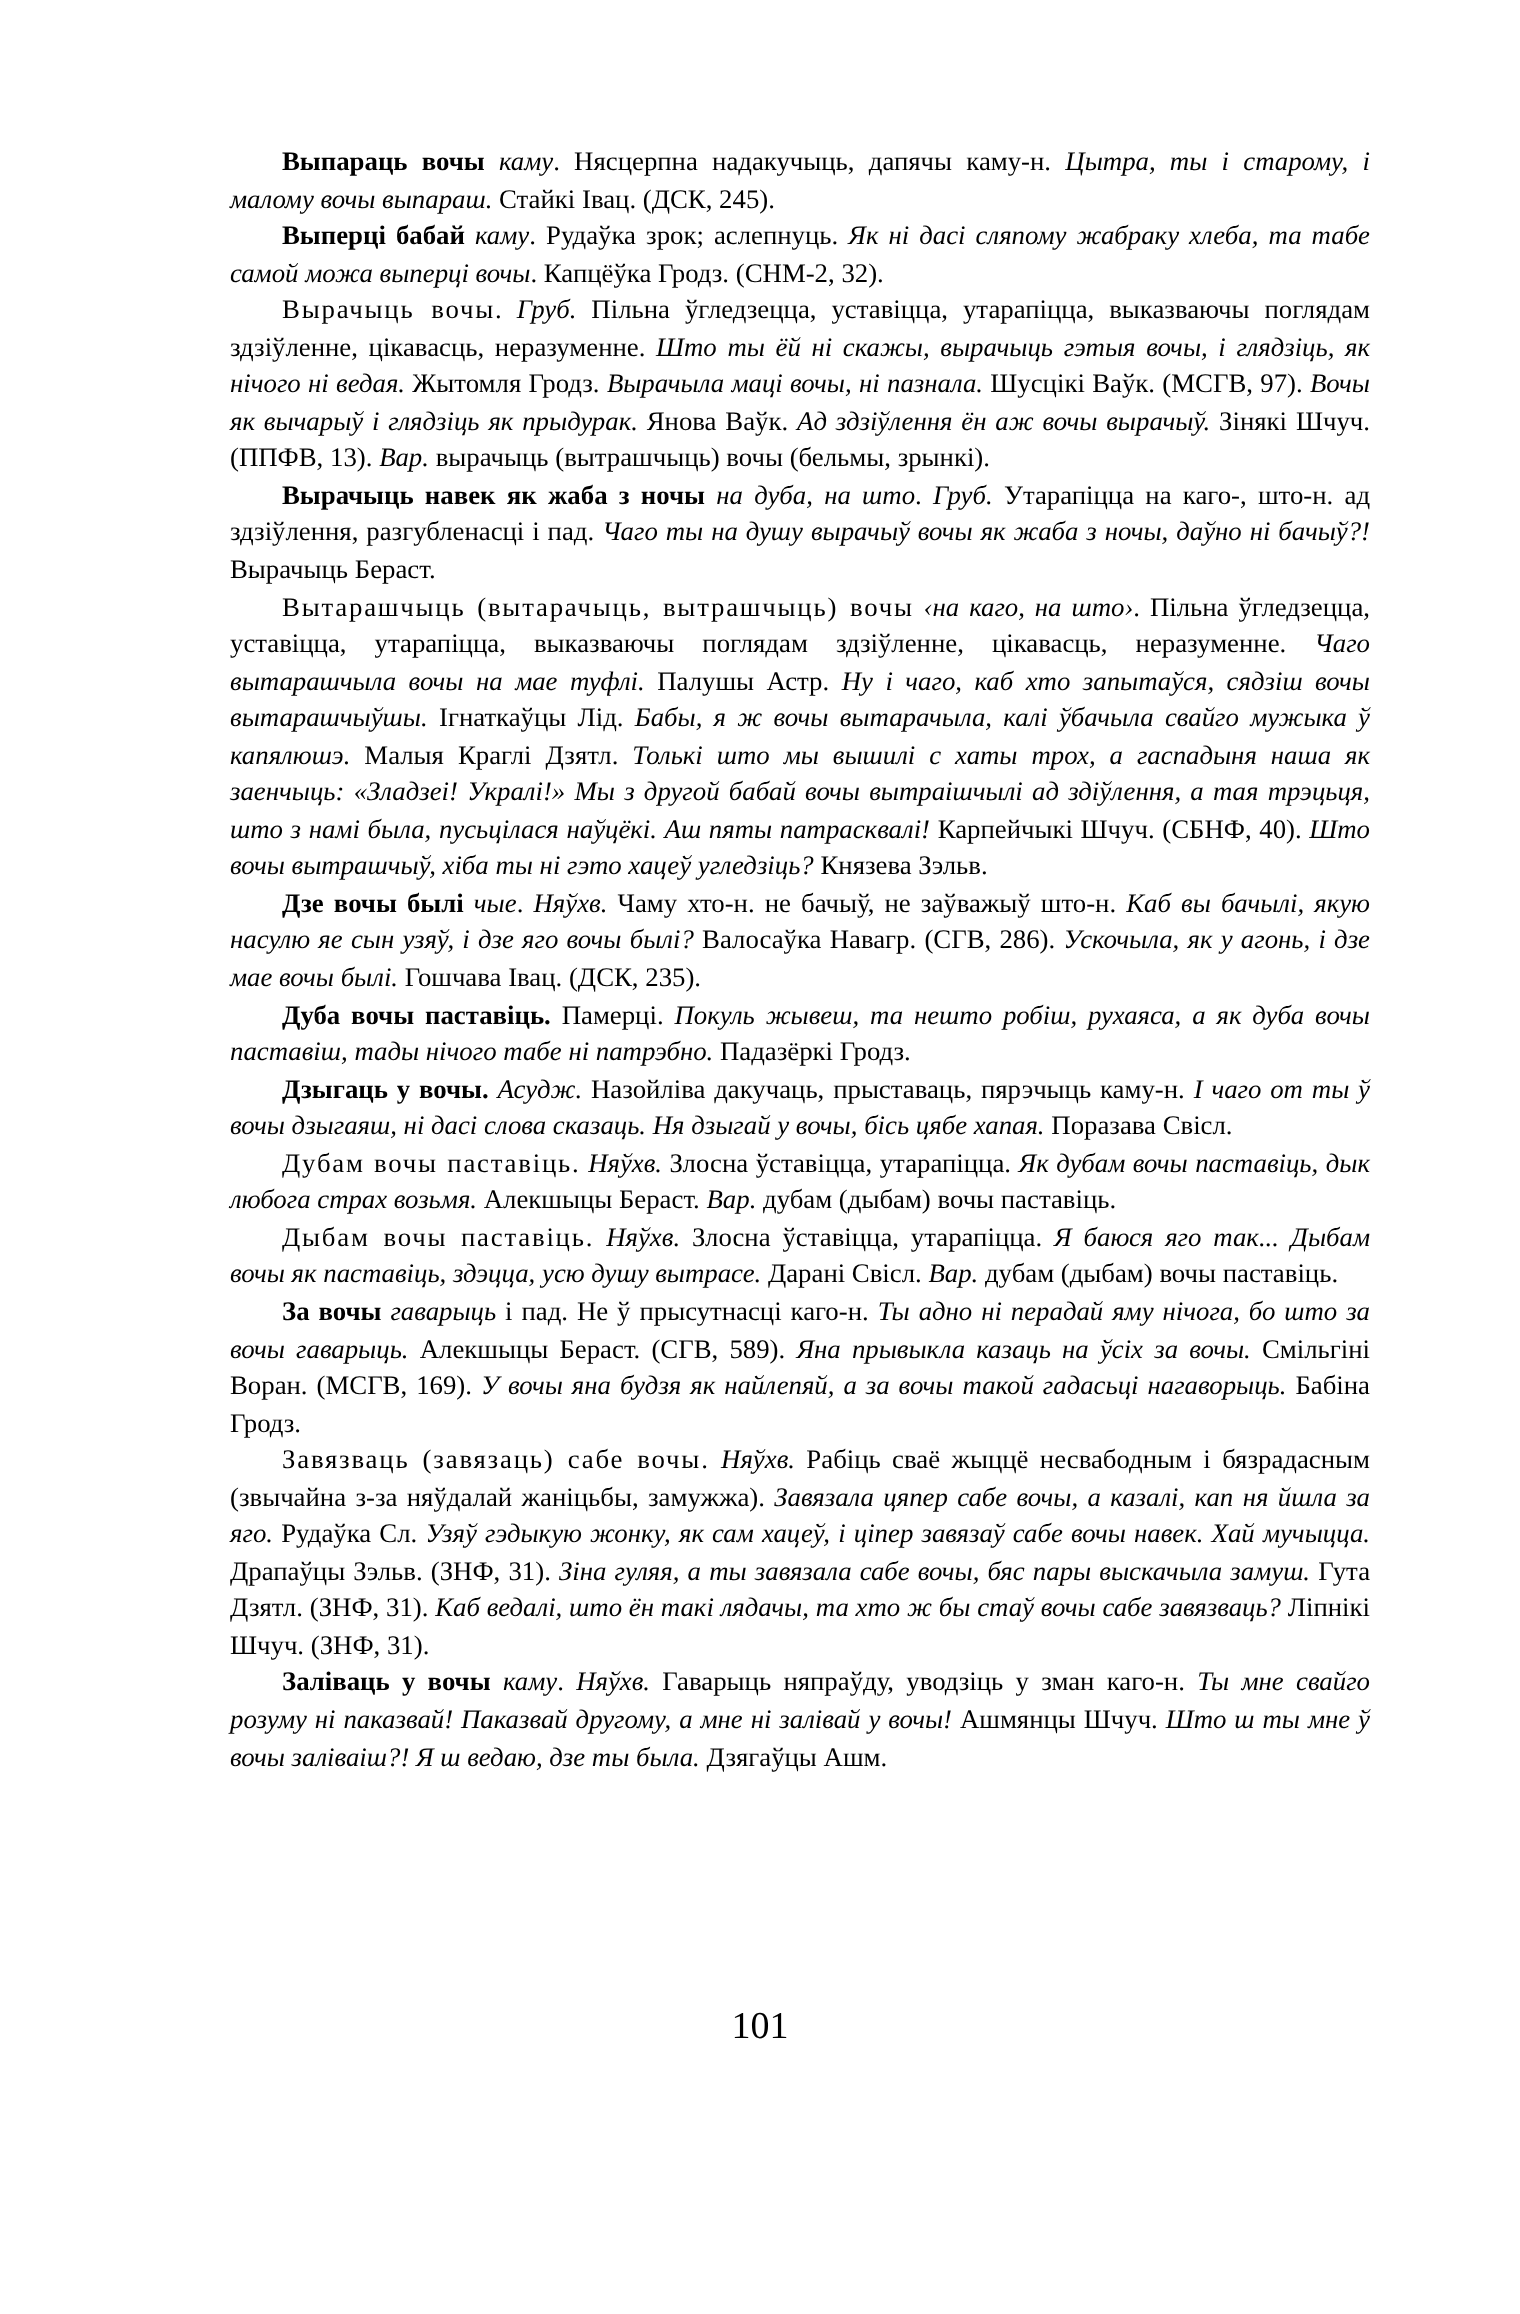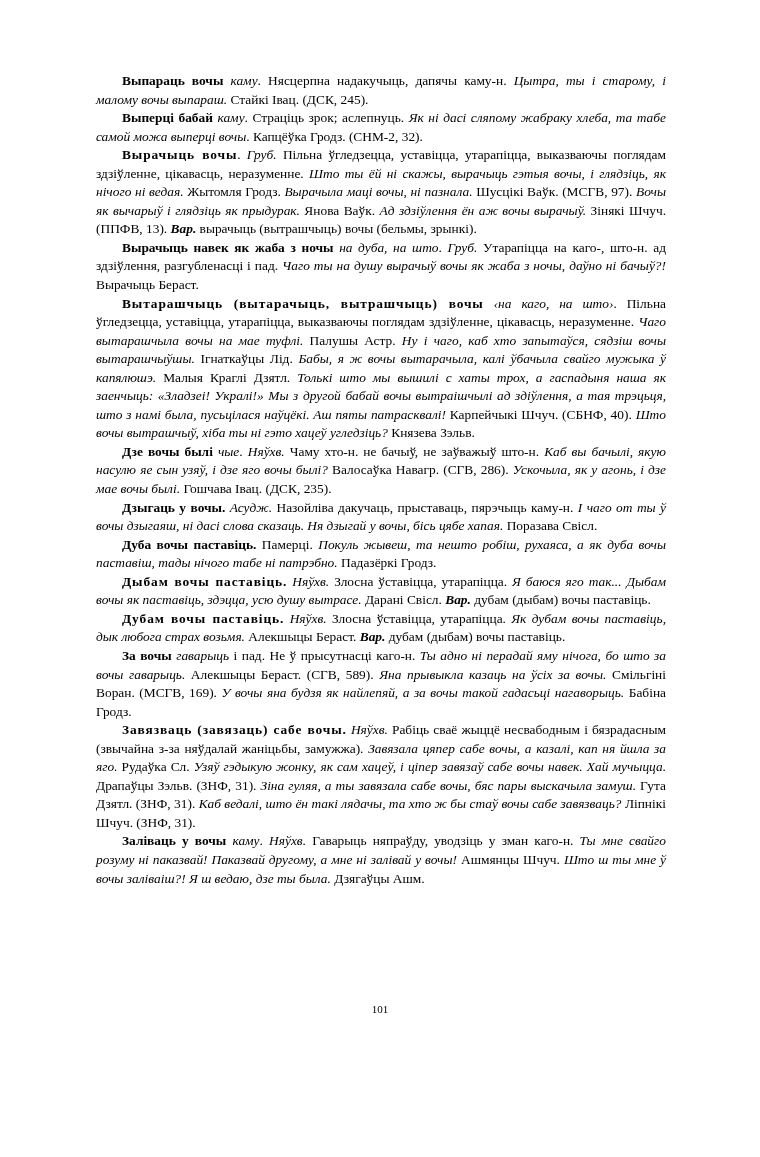--- a/index.html
+++ b/index.html
@@ -20,64 +20,65 @@
     box-sizing: border-box;
     padding: 72px 94px 0 96px;
   }
   .body-text {
     width: 570px;
     font-size: 13.4px;
     line-height: 18.55px;
     text-align: justify;
     text-justify: inter-word;
     hyphens: none;
+    margin-left: 19px;
   }
   .entry {
     margin: 0;
     padding: 0;
     text-indent: 26px;
     text-align: justify;
   }
   .hw {
     font-weight: bold;
   }
   .hw-sp {
-    font-weight: bold;
+    font-weight: normal;
     letter-spacing: 0.9px;
   }
   .it {
     font-style: italic;
   }
   .bi {
-    font-weight: bold;
+    font-weight: normal;
     font-style: italic;
   }
   .pagenum {
     position: absolute;
     left: 0;
     right: 0;
     top: 1003px;
     text-align: center;
-    font-size: 11px;
+    font-size: 19px;
     font-family: "Liberation Serif", "DejaVu Serif", serif;
   }
 </style>
 </head>
 <body>
 
 <div class="page">
   <div class="body-text" id="entries-container">
       <p class="entry"><span class="hw">Выпараць вочы</span><span class="it"> каму</span><span>. Нясцерпна надакучыць, дапячы каму-н. </span><span class="it">Цытра, ты і старому, і малому вочы выпараш.</span><span> Стайкі Івац. (ДСК, 245).</span></p>
-      <p class="entry"><span class="hw">Выперці бабай</span><span class="it"> каму</span><span>. Страціць зрок; аслепнуць. </span><span class="it">Як ні дасі сляпому жабраку хлеба, та табе самой можа выперці вочы</span><span>. Капцёўка Гродз. (СНМ-2, 32).</span></p>
+      <p class="entry"><span class="hw">Выперці бабай</span><span class="it"> каму</span><span>. Рудаўка зрок; аслепнуць. </span><span class="it">Як ні дасі сляпому жабраку хлеба, та табе самой можа выперці вочы</span><span>. Капцёўка Гродз. (СНМ-2, 32).</span></p>
       <p class="entry"><span class="hw-sp">Вырачыць вочы</span><span>. </span><span class="it">Груб.</span><span> Пільна ўгледзецца, уставіцца, утарапіцца, выказваючы поглядам здзіўленне, цікавасць, неразуменне. </span><span class="it">Што ты ёй ні скажы, вырачыць гэтыя вочы, і глядзіць, як  нічого ні ведая.</span><span> Жытомля Гродз. </span><span class="it">Вырачыла маці вочы, ні пазнала.</span><span> Шусцікі Ваўк. (МСГВ, 97). </span><span class="it">Вочы як вычарыў і глядзіць як прыдурак.</span><span> Янова Ваўк. </span><span class="it">Ад здзіўлення ён аж вочы вырачыў.</span><span> Зінякі Шчуч. (ППФВ, 13). </span><span class="bi">Вар.</span><span> вырачыць (вытрашчыць) вочы (бельмы, зрынкі).</span></p>
       <p class="entry"><span class="hw">Вырачыць навек як жаба з ночы</span><span class="it"> на дуба, на што</span><span>. </span><span class="it">Груб.</span><span> Утарапіцца на каго-, што-н. ад здзіўлення, разгубленасці і пад. </span><span class="it">Чаго ты на душу вырачыў вочы як жаба з ночы, даўно ні бачыў?!</span><span> Вырачыць Бераст.</span></p>
       <p class="entry"><span class="hw-sp">Вытарашчыць (вытарачыць, вытрашчыць) вочы</span><span class="it"> ‹на каго, на што›</span><span>. Пільна ўгледзецца, уставіцца, утарапіцца, выказваючы поглядам здзіўленне, цікавасць, неразуменне. </span><span class="it">Чаго вытарашчыла вочы на мае туфлі.</span><span> Палушы Астр. </span><span class="it">Ну і чаго, каб хто запытаўся, сядзіш вочы вытарашчыўшы.</span><span> Ігнаткаўцы Лід. </span><span class="it">Бабы, я ж вочы вытарачыла, калі ўбачыла свайго мужыка ў капялюшэ.</span><span> Малыя Краглі Дзятл. </span><span class="it">Толькі што мы вышилі с хаты трох, а гаспадыня наша як заенчыць: «Зладзеі! Укралі!» Мы з другой бабай вочы вытраішчылі ад здіўлення, а тая трэцьця, што з намі была, пусьцілася наўцёкі. Аш пяты патрасквалі!</span><span> Карпейчыкі Шчуч. (СБНФ, 40). </span><span class="it">Што вочы вытрашчыў, хіба ты ні гэто хацеў угледзіць?</span><span> Князева Зэльв.</span></p>
       <p class="entry"><span class="hw">Дзе вочы былі</span><span class="it"> чые</span><span>. </span><span class="it">Няўхв.</span><span> Чаму хто-н. не бачыў, не заўважыў што-н. </span><span class="it">Каб вы бачылі, якую насулю яе сын узяў, і дзе яго вочы былі?</span><span> Валосаўка Навагр. (СГВ, 286). </span><span class="it">Ускочыла, як у агонь, і дзе мае вочы былі.</span><span> Гошчава Івац. (ДСК, 235).</span></p>
+      <p class="entry"><span class="hw">Дуба вочы паставіць.</span><span> Памерці. </span><span class="it">Покуль жывеш, та нешто робіш, рухаяса, а як дуба вочы паставіш, тады нічого табе ні патрэбно.</span><span> Падазёркі Гродз.</span></p>
       <p class="entry"><span class="hw">Дзыгаць у вочы.</span><span> </span><span class="it">Асудж.</span><span> Назойліва дакучаць, прыставаць, пярэчыць каму-н. </span><span class="it">І чаго от ты ў вочы дзыгаяш, ні дасі слова сказаць. Ня дзыгай у вочы, бісь цябе хапая.</span><span> Поразава Свісл.</span></p>
-      <p class="entry"><span class="hw">Дуба вочы паставіць.</span><span> Памерці. </span><span class="it">Покуль жывеш, та нешто робіш, рухаяса, а як дуба вочы паставіш, тады нічого табе ні патрэбно.</span><span> Падазёркі Гродз.</span></p>
+      <p class="entry"><span class="hw-sp">Дубам вочы паставіць.</span><span> </span><span class="it">Няўхв.</span><span> Злосна ўставіцца, утарапіцца. </span><span class="it">Як дубам вочы паставіць, дык любога страх возьмя.</span><span> Алекшыцы Бераст. </span><span class="bi">Вар.</span><span> дубам (дыбам) вочы паставіць.</span></p>
       <p class="entry"><span class="hw-sp">Дыбам вочы паставіць.</span><span> </span><span class="it">Няўхв.</span><span> Злосна ўставіцца, утарапіцца. </span><span class="it">Я баюся яго так... Дыбам вочы як паставіць, здэцца, усю душу вытрасе.</span><span> Дарані Свісл. </span><span class="bi">Вар.</span><span> дубам (дыбам) вочы паставіць.</span></p>
-      <p class="entry"><span class="hw-sp">Дубам вочы паставіць.</span><span> </span><span class="it">Няўхв.</span><span> Злосна ўставіцца, утарапіцца. </span><span class="it">Як дубам вочы паставіць, дык любога страх возьмя.</span><span> Алекшыцы Бераст. </span><span class="bi">Вар.</span><span> дубам (дыбам) вочы паставіць.</span></p>
       <p class="entry"><span class="hw">За вочы</span><span class="it"> гаварыць</span><span> і пад. Не ў прысутнасці каго-н. </span><span class="it">Ты адно ні перадай яму нічога, бо што за вочы гаварыць.</span><span> Алекшыцы Бераст. (СГВ, 589). </span><span class="it">Яна прывыкла казаць на ўсіх за вочы.</span><span> Смільгіні Воран. (МСГВ, 169). </span><span class="it">У вочы яна будзя як найлепяй, а за вочы такой гадасьці нагаворыць.</span><span> Бабіна Гродз.</span></p>
       <p class="entry"><span class="hw-sp">Завязваць (завязаць) сабе вочы.</span><span> </span><span class="it">Няўхв.</span><span> Рабіць сваё жыццё несвабодным і бязрадасным (звычайна з-за няўдалай жаніцьбы, замужжа). </span><span class="it">Завязала цяпер сабе вочы, а казалі, кап ня йшла за яго.</span><span> Рудаўка Сл. </span><span class="it">Узяў гэдыкую жонку, як сам хацеў, і ціпер завязаў сабе вочы навек. Хай мучыцца.</span><span> Драпаўцы Зэльв. (ЗНФ, 31). </span><span class="it">Зіна гуляя, а ты завязала сабе вочы, бяс пары выскачыла замуш.</span><span> Гута Дзятл. (ЗНФ, 31). </span><span class="it">Каб ведалі, што ён такі лядачы, та хто ж бы стаў вочы сабе завязваць?</span><span> Ліпнікі Шчуч. (ЗНФ, 31).</span></p>
       <p class="entry"><span class="hw">Заліваць у вочы</span><span class="it"> каму</span><span>. </span><span class="it">Няўхв.</span><span> Гаварыць няпраўду, уводзіць у зман каго-н. </span><span class="it">Ты мне свайго розуму ні паказвай! Паказвай другому, а мне ні залівай у вочы!</span><span> Ашмянцы Шчуч. </span><span class="it">Што ш ты мне ў вочы заліваіш?! Я ш ведаю, дзе ты была.</span><span> Дзягаўцы Ашм.</span></p>
     </div>
   <div class="pagenum">101</div>
 </div>
 
 </body></html>

